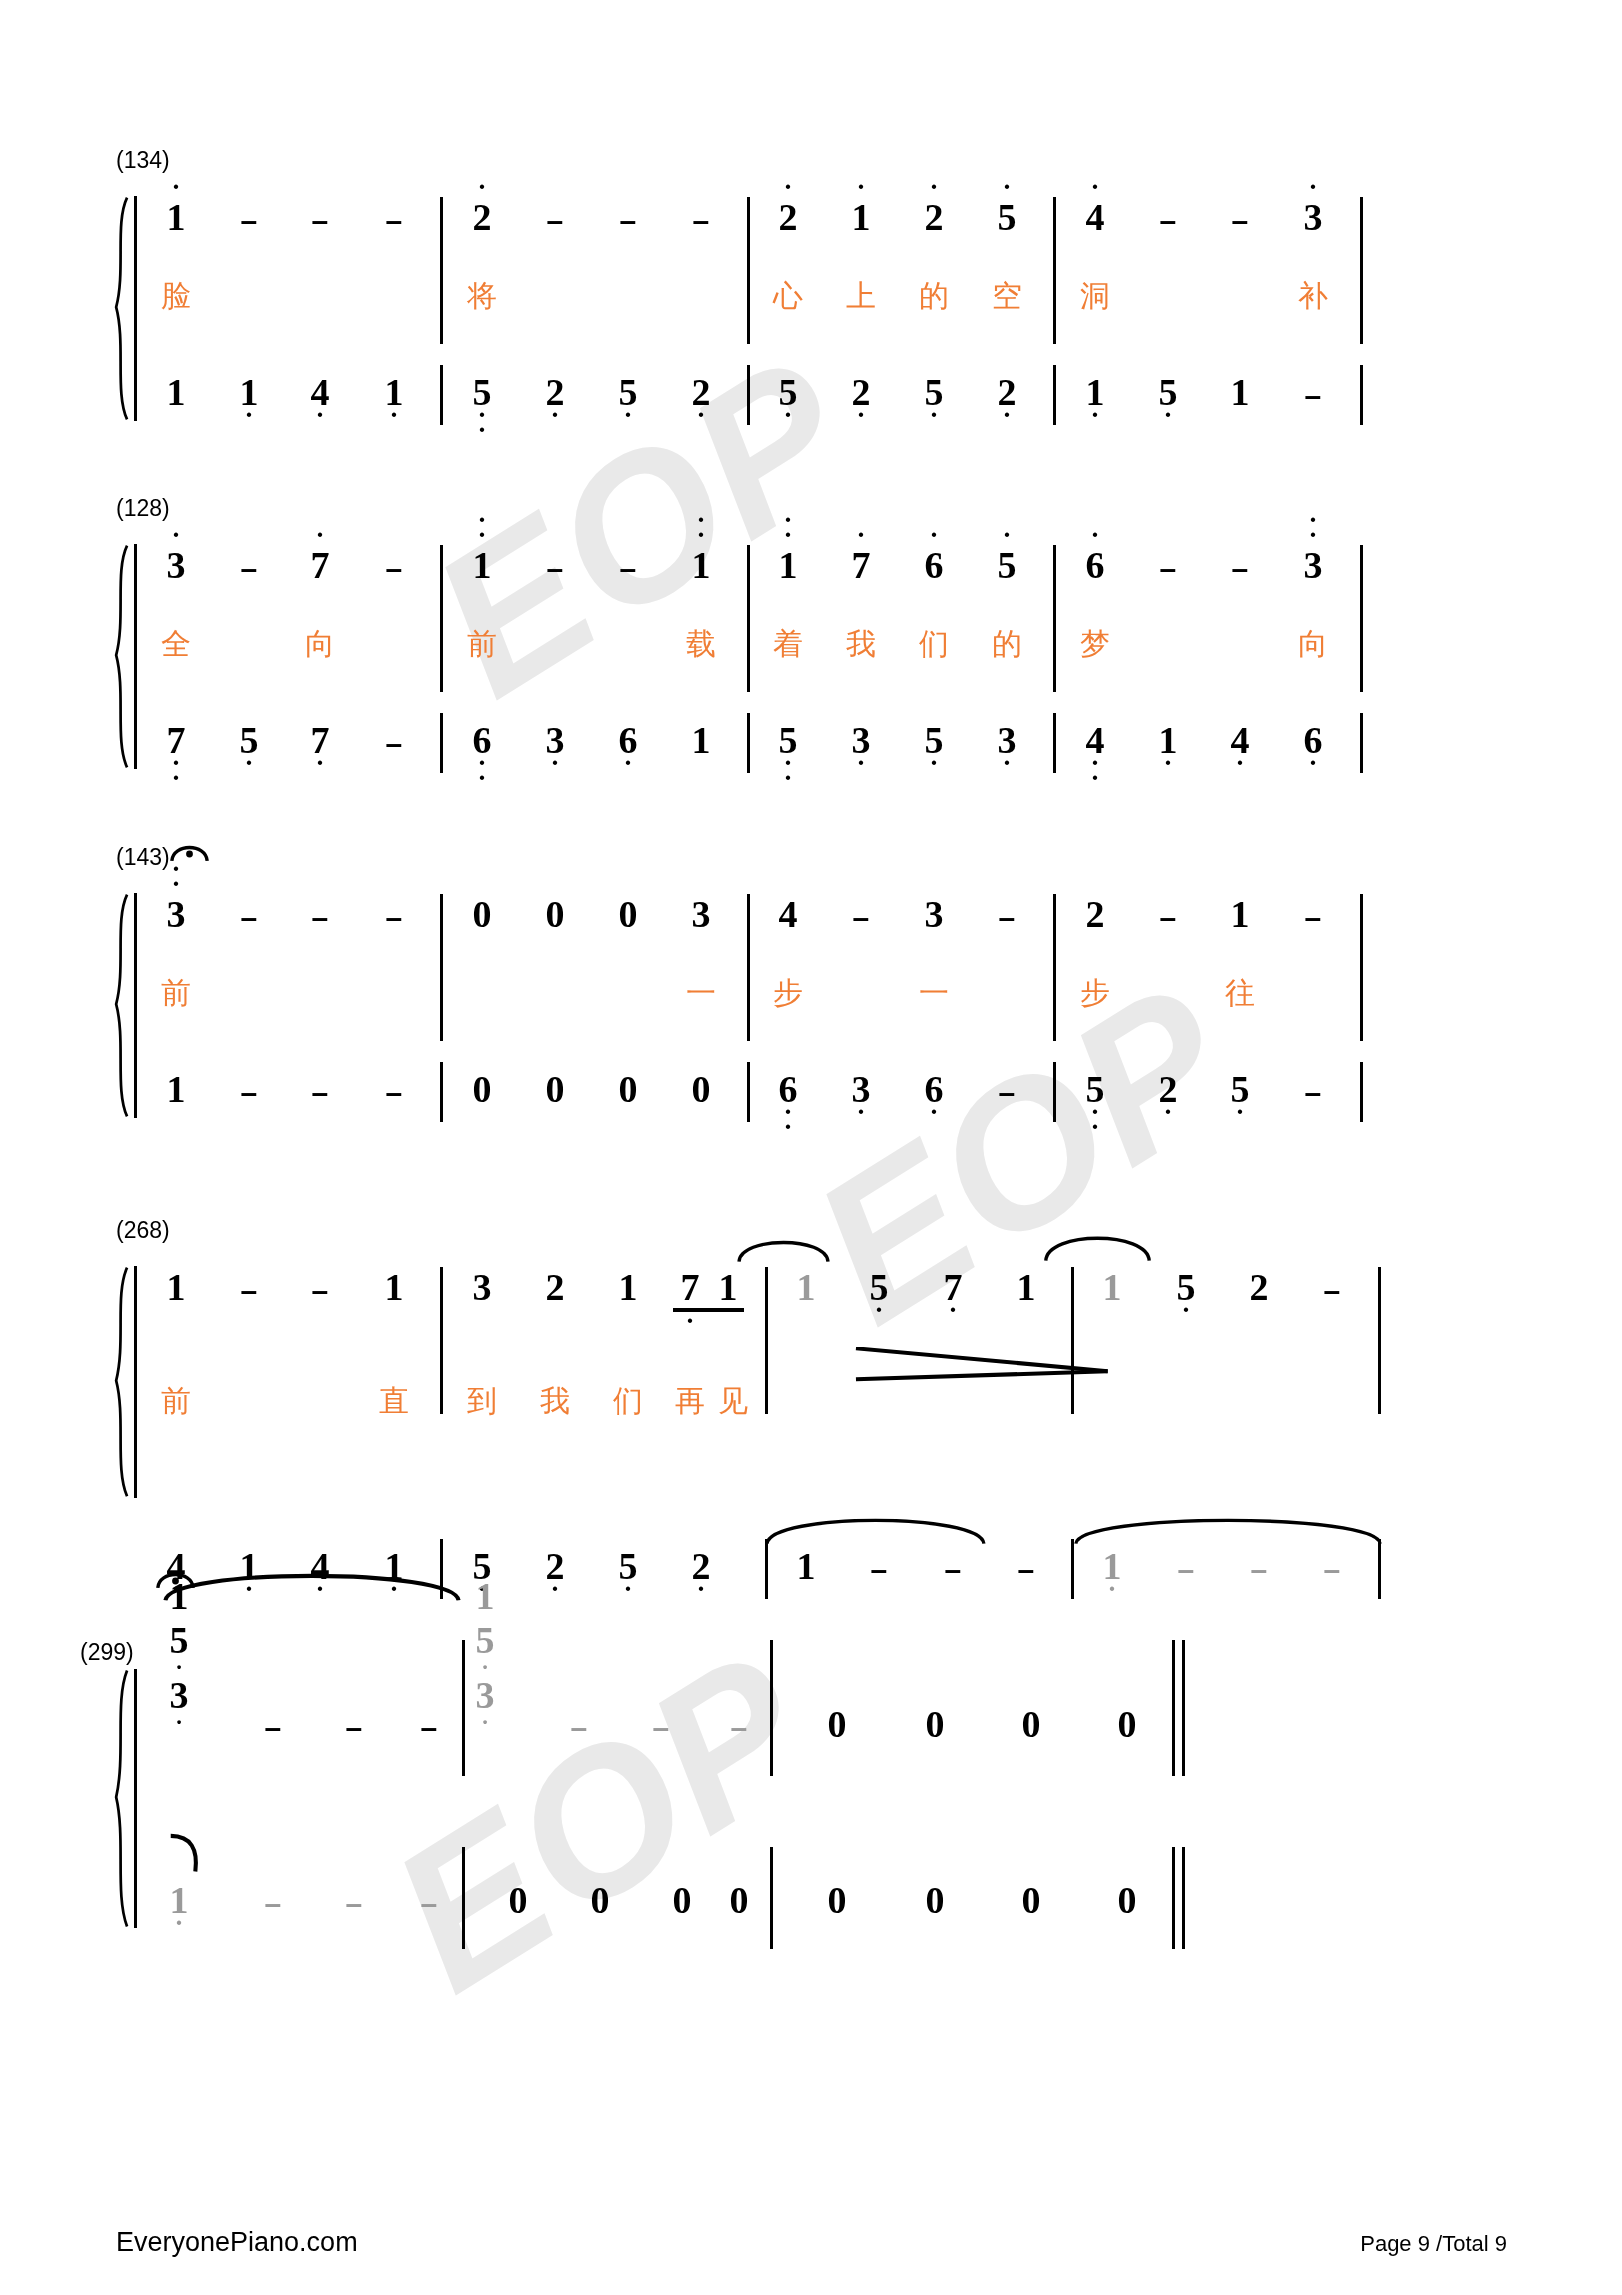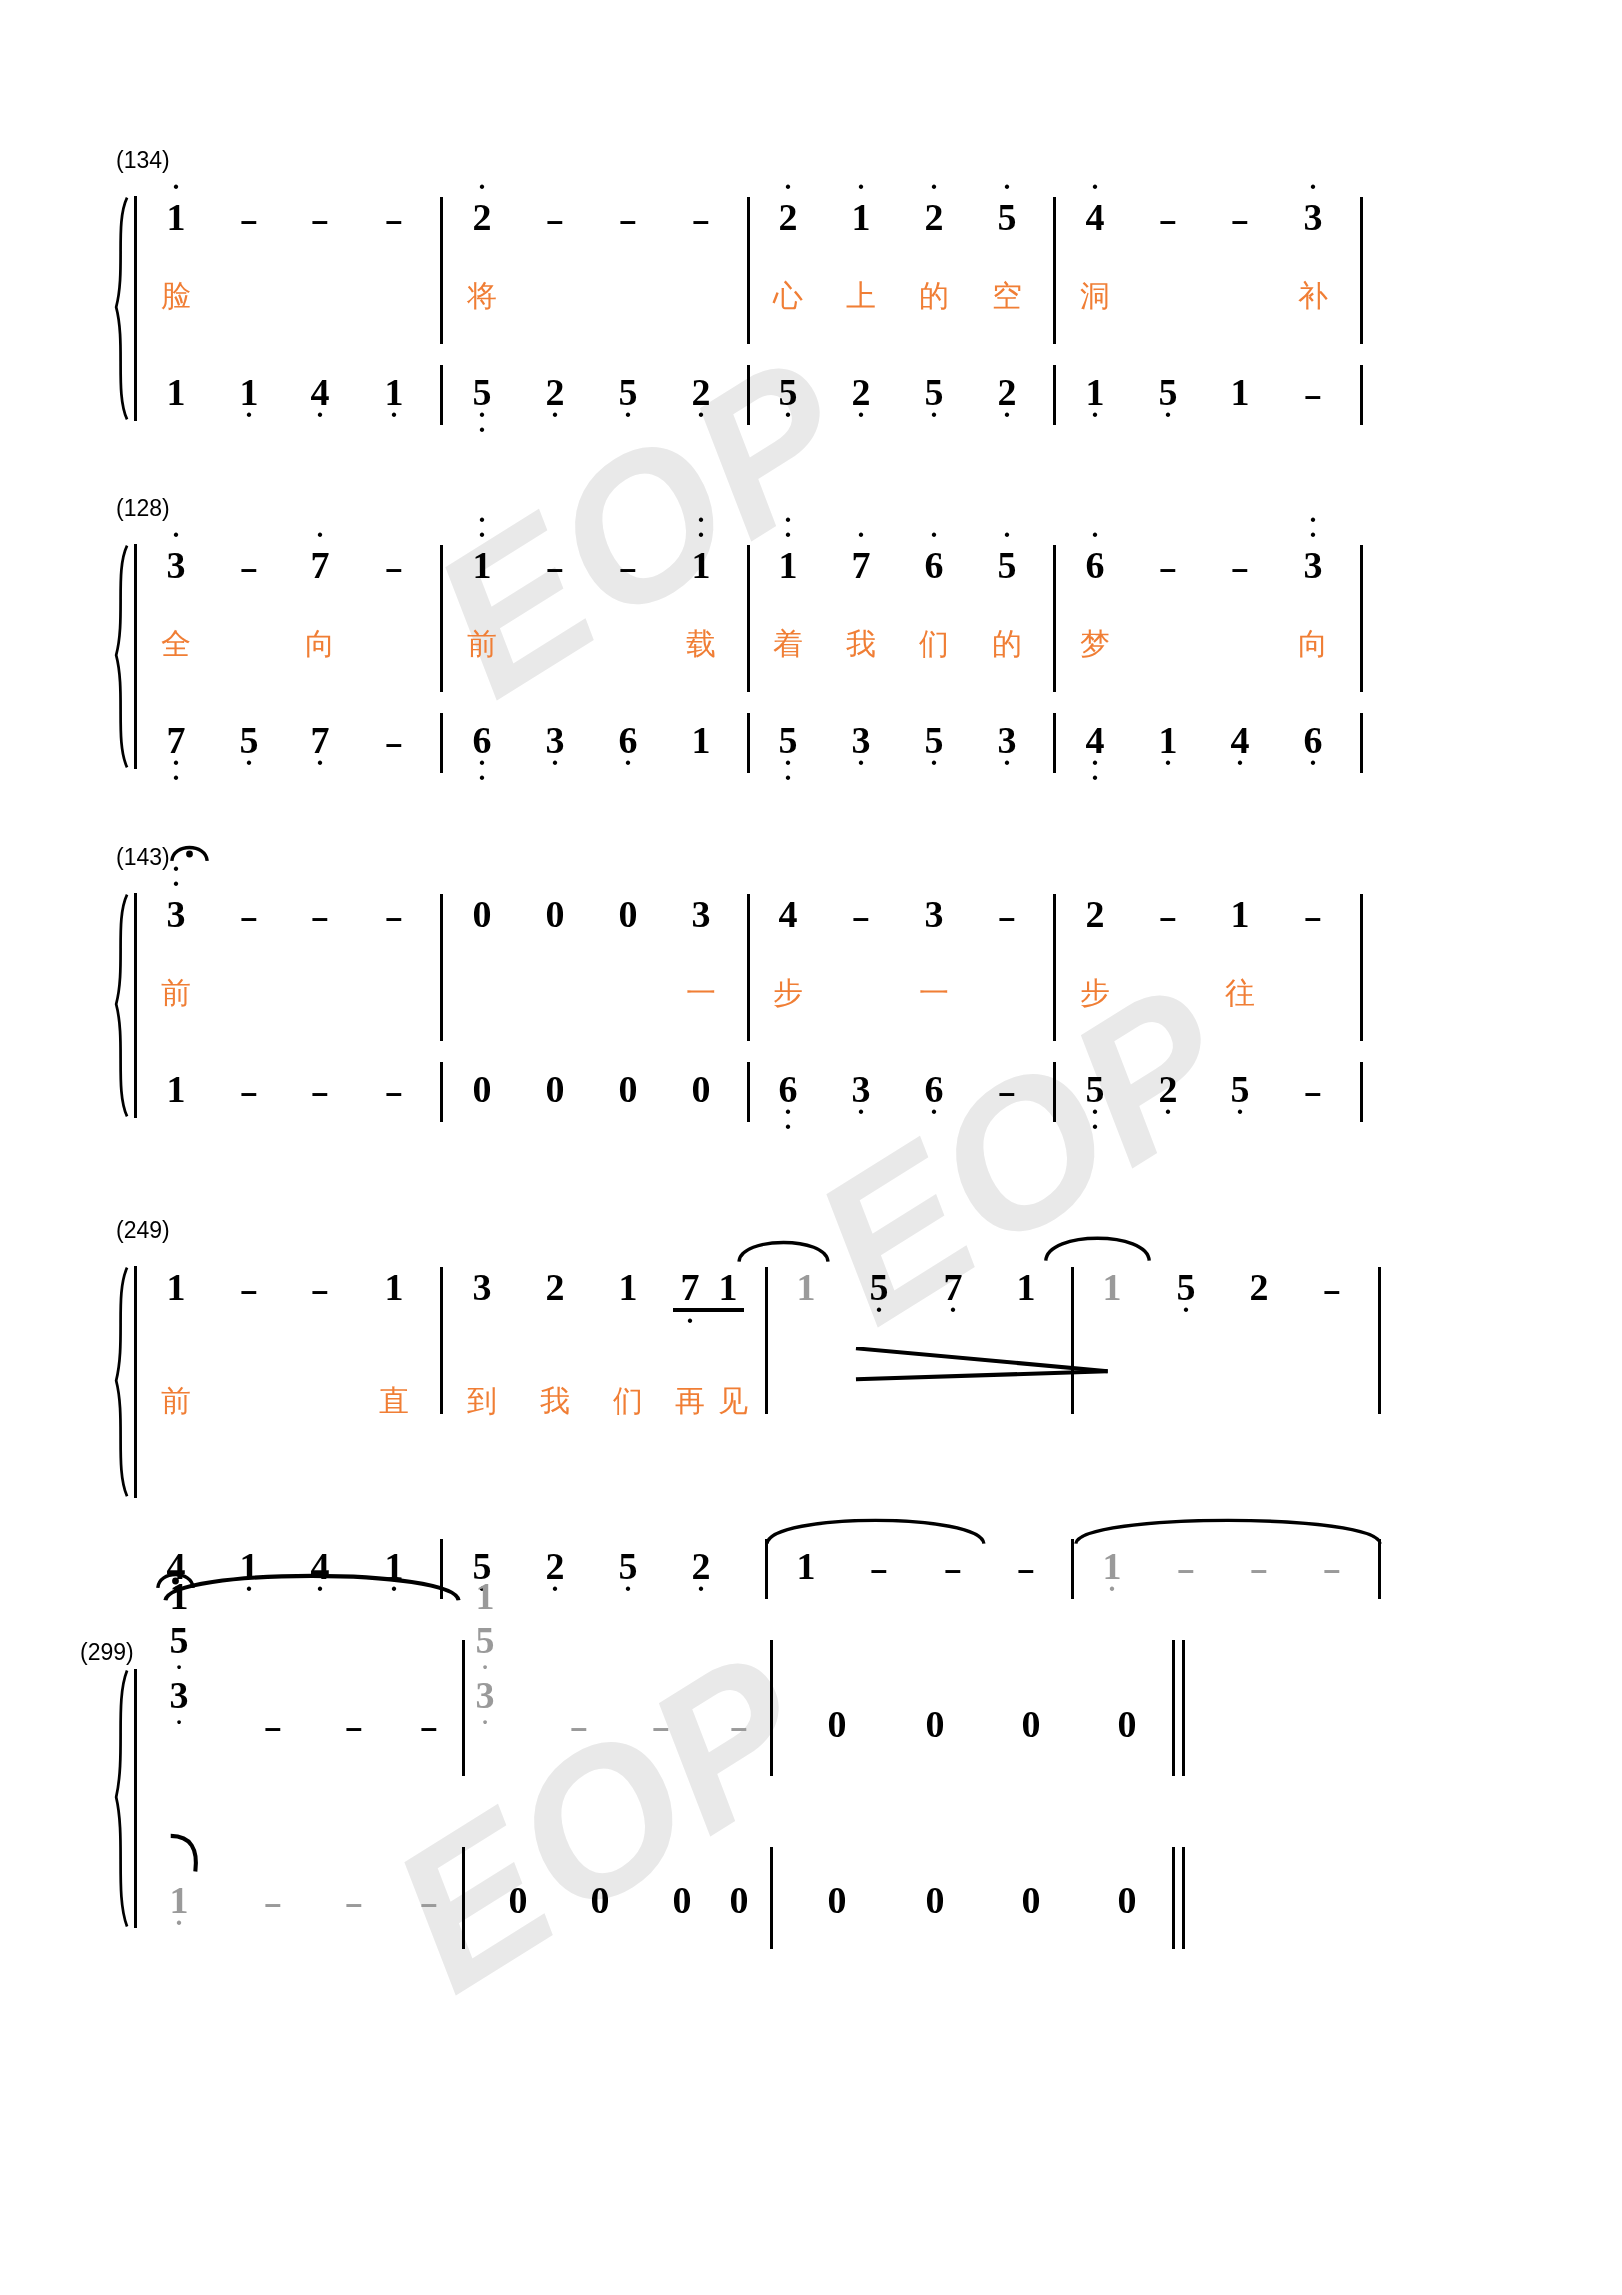--- a/index.html
+++ b/index.html
@@ -602,21 +602,21 @@
       <div class="note" style="left:1240px; top:0;">
         <span>5</span>
         <span class="oct-dn d1">·</span>
       </div>
       <div class="note dash" style="left:1313px; top:4.1px;">–</div>
       <div class="barline" style="left:1360px; top:-8.2px; height:60px;"></div>
     </div>
   </div>
 
   <div class="system" style="top:1070px;">
-    <div class="measure-label" style="left:116px; top:147px;">(249)</div>
+    <div class="measure-label" style="left:116px; top:147px;">(268)</div>
 
     <div class="brace" style="left:108px; top:196px;">
       <svg width="24.5" height="232" viewBox="0 0 36 340">
         <path d="M28 2 C 10 42, 26 112, 12 168 C 26 222, 10 296, 28 338" fill="none" stroke="#000" stroke-width="4"></path>
       </svg>
     </div>
     <div class="barline" style="left:134px; top:196px; height:232px;"></div>
 
     <div class="arc" style="left:736px; top:162px;">
       <svg width="95" height="31" viewBox="0 0 140 46">
@@ -822,15 +822,19 @@
       <div class="note rest" style="left:739px; top:0;">0</div>
       <div class="barline" style="left:770px; top:-34px; height:102px;"></div>
       <div class="note rest" style="left:837px; top:0;">0</div>
       <div class="note rest" style="left:935px; top:0;">0</div>
       <div class="note rest" style="left:1031px; top:0;">0</div>
       <div class="note rest" style="left:1127px; top:0;">0</div>
       <div class="barline final" style="left:1172px; top:-34px; height:102px;"></div>
     </div>
   </div>
 
+  <div class="footer">
+    <div class="footer-left">EveryonePiano.com</div>
+    <div class="footer-right">Page 9 /Total 9</div>
+  </div>
 
 </div>
 
 
 </body></html>

